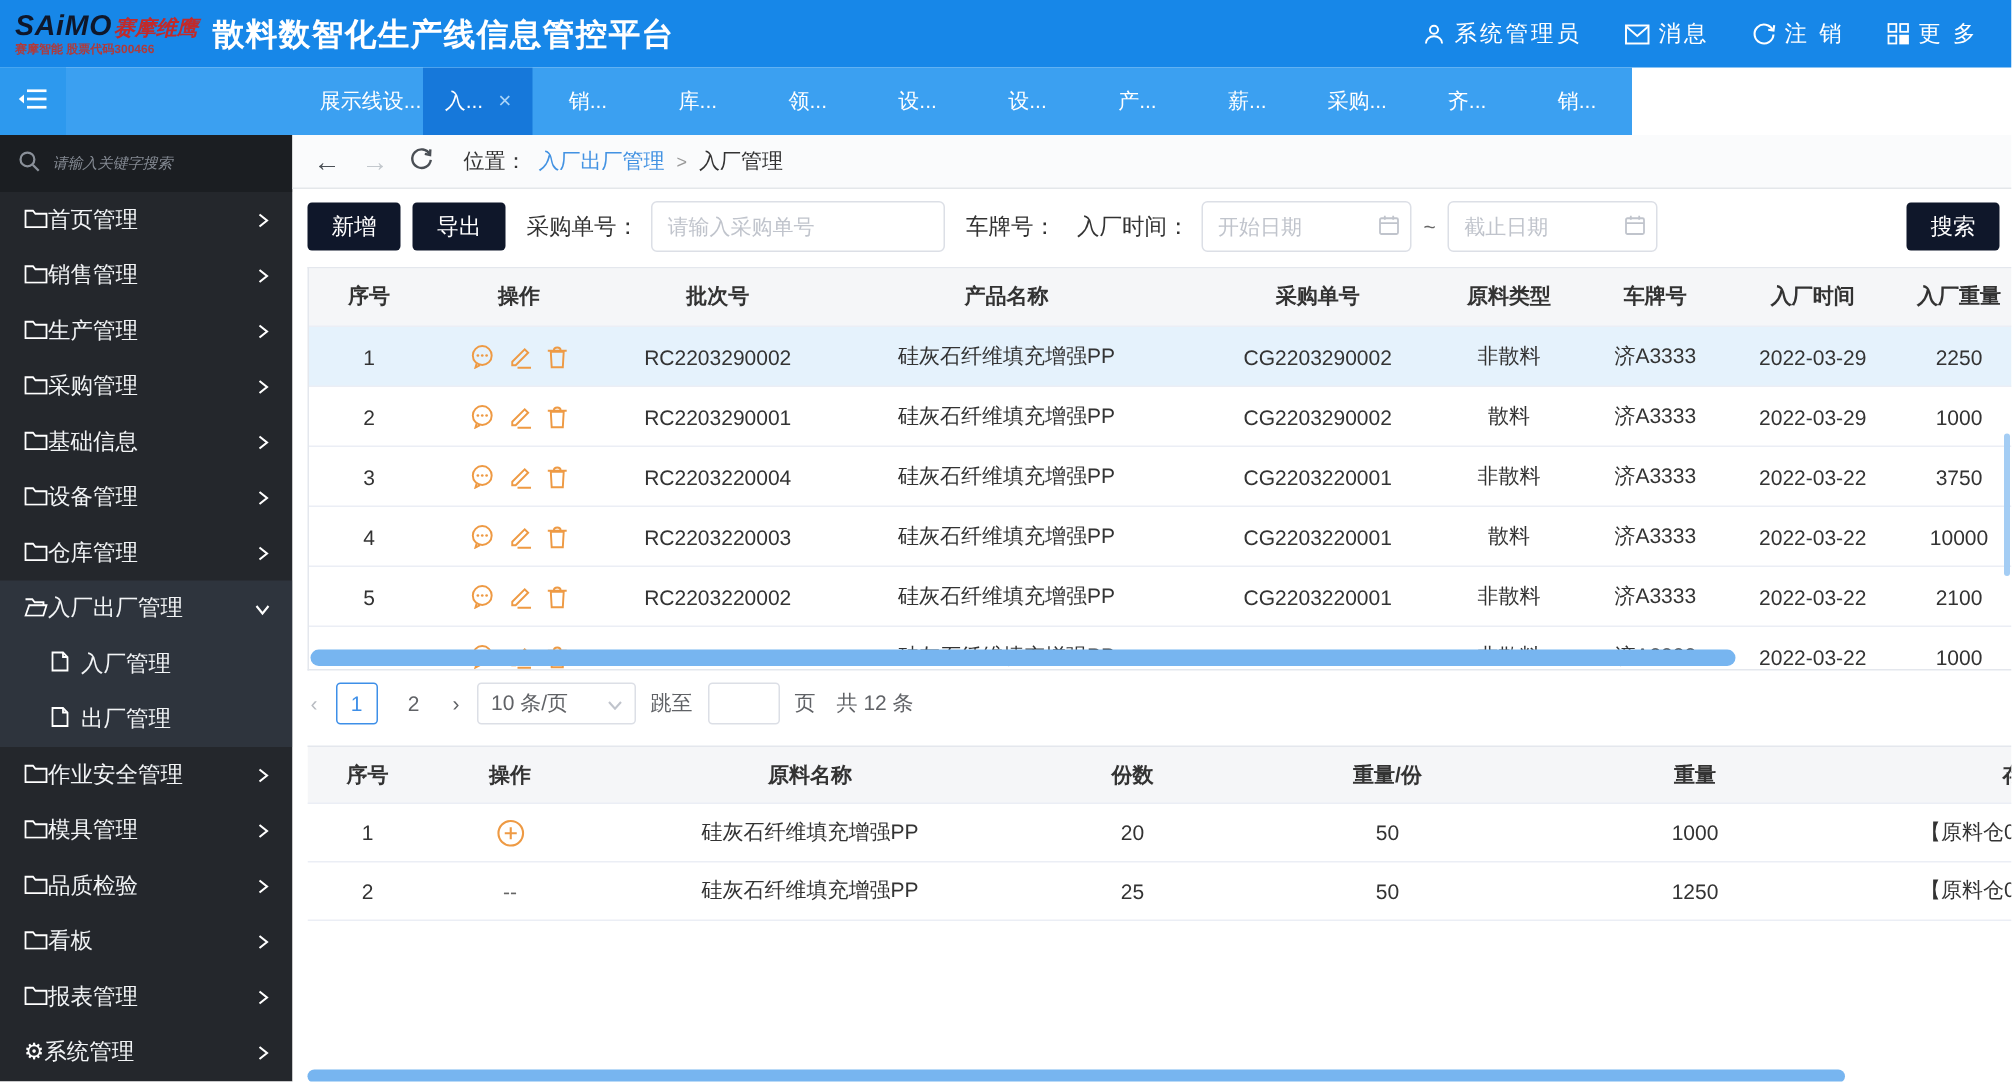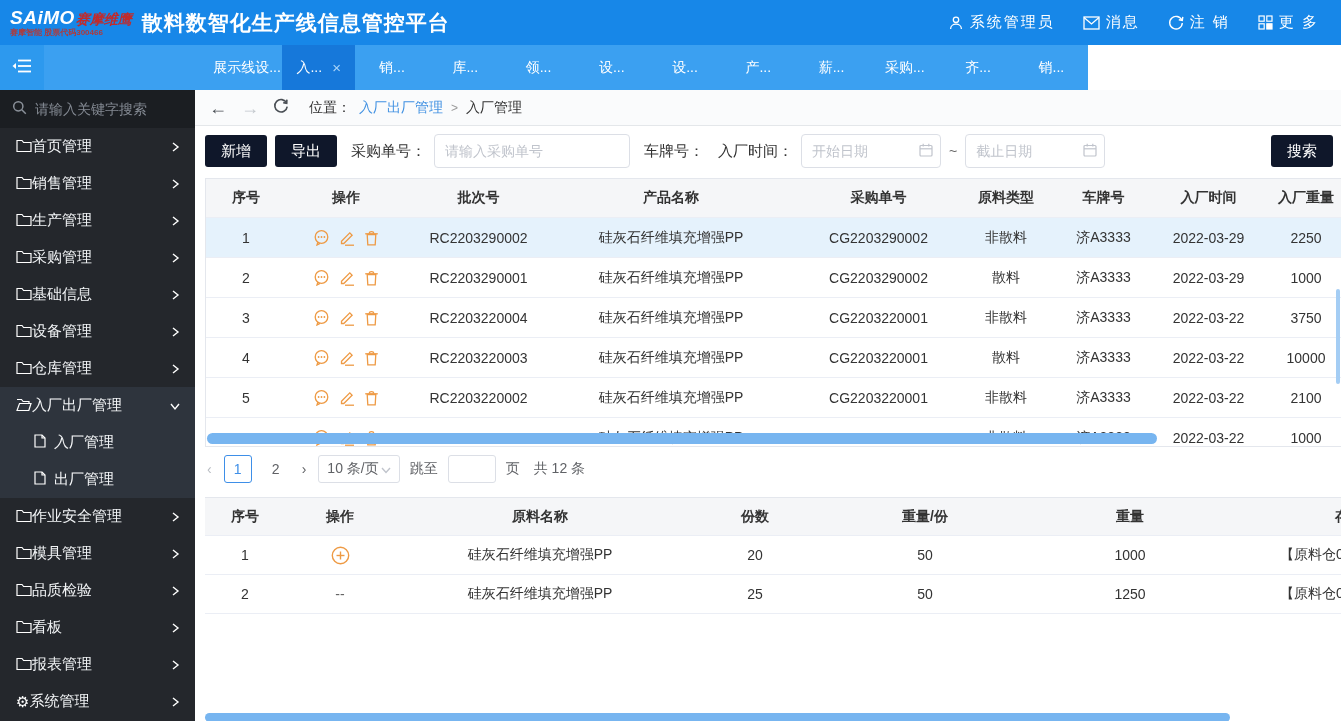--- a/index.html
+++ b/index.html
@@ -4,42 +4,42 @@
 <style>
   * { margin:0; padding:0; box-sizing:border-box; }
   html,body { width:1341px; height:721px; overflow:hidden; }
   body { font-family:"Liberation Sans","DejaVu Sans",sans-serif; font-size:14px; color:#333; background:#fff; }
   .app { position:relative; width:1341px; height:721px; overflow:hidden; }
 
   
   .top { position:absolute; left:0; top:0; width:1341px; height:45px; background:#1787e8; display:flex; align-items:center; }
   .logo { margin-left:10px; line-height:1; white-space:nowrap; }
   .logo-line1 { display:flex; align-items:baseline; }
-  .logo-main { color:#ffffff; font-weight:bold; font-style:italic; font-size:19px; letter-spacing:.5px; }
+  .logo-main { color:#0f172a; font-weight:bold; font-style:italic; font-size:19px; letter-spacing:.5px; }
   .logo-accent { color:#c22a2a; font-weight:bold; font-style:italic; font-size:14px; margin-left:1px; }
   .logo-sub { color:#b03a3a; font-size:8px; font-weight:bold; margin-top:2px; }
   .app-title { color:#fff; font-size:21px; font-weight:bold; margin-left:10px; letter-spacing:1px; }
   .top-right { margin-left:auto; margin-right:22px; display:flex; align-items:center; gap:28px; }
   .top-item { display:flex; align-items:center; gap:6px; color:#fff; font-size:15px; cursor:pointer; white-space:nowrap; letter-spacing:2px;}
   .top-item svg { display:block; }
 
   
   .tabbar { position:absolute; left:0; top:45px; width:1088px; height:45px; background:#3ba0f1; }
   .collapse-box { position:absolute; left:0; top:0; width:44px; height:45px; background:#2d99ee; display:flex; align-items:center; justify-content:center; cursor:pointer; }
   .tabs { position:absolute; left:212px; top:0; right:0; height:45px; display:flex; overflow:hidden; }
   .tab { width:91px; height:45px; display:flex; align-items:center; justify-content:center; color:#fff; font-size:14px; cursor:pointer; white-space:nowrap; }
   .tab.first { width:87px; }
   .tab.active { background:#1678da; gap:10px; }
   .tab .close { color:#a9d4f8; font-size:15px; cursor:pointer; }
   .tab-partial { position:absolute; left:1322px; top:13px; }
 
   
   .sidebar { position:absolute; left:0; top:90px; width:195px; height:631px; background:#24272c; overflow:hidden; }
   .side-search { height:38px; background:#1b1e22; display:flex; align-items:center; padding:0 12px; gap:8px; }
-  .side-search input { flex:1; background:transparent; border:none; outline:none; color:#fef9c3; font-size:14px; font-family:inherit; }
+  .side-search input { flex:1; background:transparent; border:none; outline:none; color:#fef9c3; font-size:10px; font-family:inherit;font-style:italic; }
   .side-search input::placeholder { color:#848a93; }
   .snav { }
   .sitem { height:37px; display:flex; align-items:center; padding:0 14px 0 16px; color:#f2f4f6; font-size:15px; cursor:pointer; white-space:nowrap; }
   .sitem .arrow { margin-left:auto; display:flex; }
   .sgroup { background:#2e343d; }
   .schild { height:37px; display:flex; align-items:center; padding-left:34px; color:#f2f4f6; font-size:15px; gap:8px; cursor:pointer; white-space:nowrap; }
   .gear-glyph { font-size:15px; color:#fff; line-height:1; }
 
   
   .content { position:absolute; left:195px; top:90px; width:1146px; height:631px; background:#fff; }
@@ -74,21 +74,21 @@
   .ops svg { cursor:pointer; display:block; }
 
   .hscroll { position:absolute; left:1px; bottom:2px; width:950px; height:11px; background:#77b5f0; border-radius:6px; }
   .vscroll { position:absolute; right:1px; top:110px; width:4px; height:95px; background:#a4cdf4; border-radius:2px; }
 
   
   .pager { position:absolute; left:10px; top:362px; width:1130px; height:34px; display:flex; align-items:center; gap:10px; font-size:14px; color:#606266; }
   .pg-chev { color:#b8bcc2; font-size:14px; cursor:pointer; padding:0 2px; }
   .pg-num { min-width:28px; height:28px; display:flex; align-items:center; justify-content:center; border-radius:3px; cursor:pointer; }
   .pg-num.cur { border:1px solid #3e8fe8; color:#3e8fe8; background:#fff; }
-  .pg-select { height:28px; border:1px solid #dcdfe6; border-radius:3px; display:flex; align-items:center; padding:0 8px; gap:2px; color:#606266; cursor:pointer; }
+  .pg-select { height:28px; border:1px solid #dcdfe6; border-radius:3px; display:flex; align-items:center; padding:0 8px; gap:26px; color:#606266; cursor:pointer; }
   .pg-jump-input { width:48px; height:28px; border:1px solid #dcdfe6; border-radius:3px; outline:none; padding:0 6px; font-family:inherit; }
   .pg-total { margin-left:4px; }
 
   
   .dpanel { left:10px; top:407px; width:1136px; height:117px; border:none; border-top:1px solid #e4e7ed; }
   .d-inner { width:1250px; }
   .drow { display:flex; align-items:center; height:39px; border-bottom:1px solid #ebeef5; }
   .drow.head { height:38px; background:#f5f6f8; font-weight:bold; color:#303133; font-size:15px; }
   .d1{width:80px;} .d2{width:110px;} .d3{width:290px;} .d4{width:140px;} .d5{width:200px;text-align:center;} .d6{width:210px;}
   .d7{width:220px; text-align:left; padding-left:45px;}

